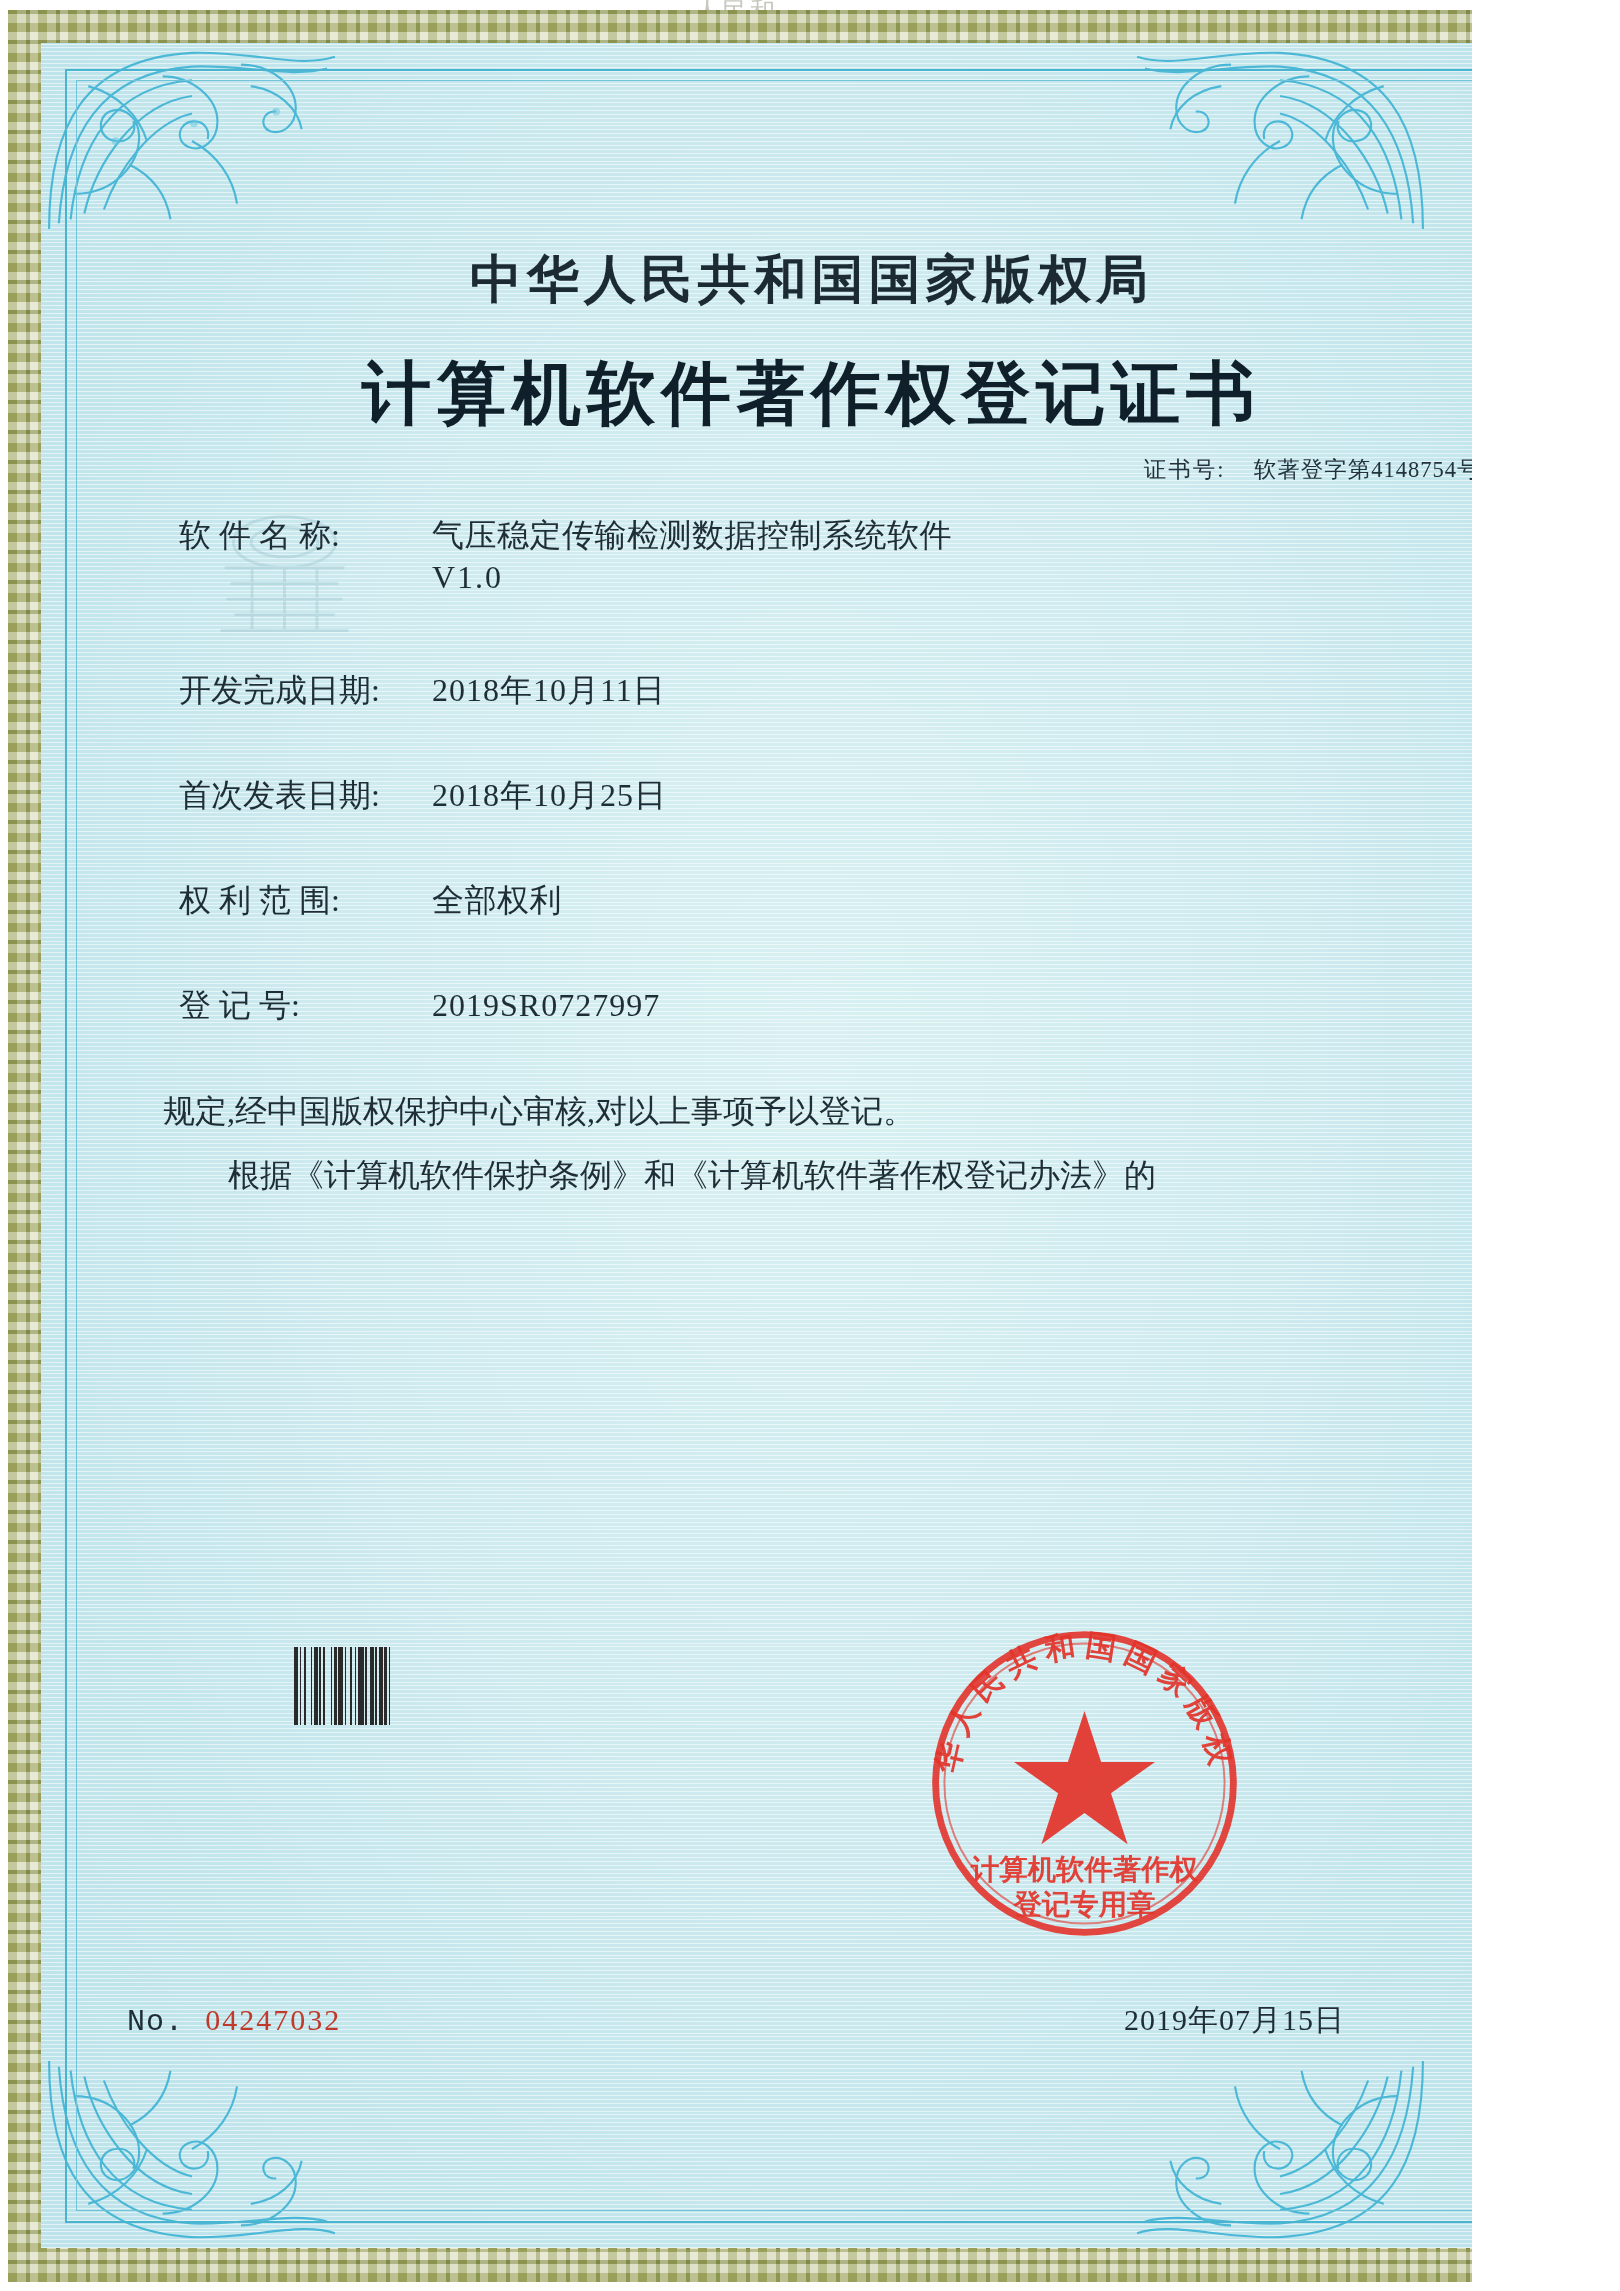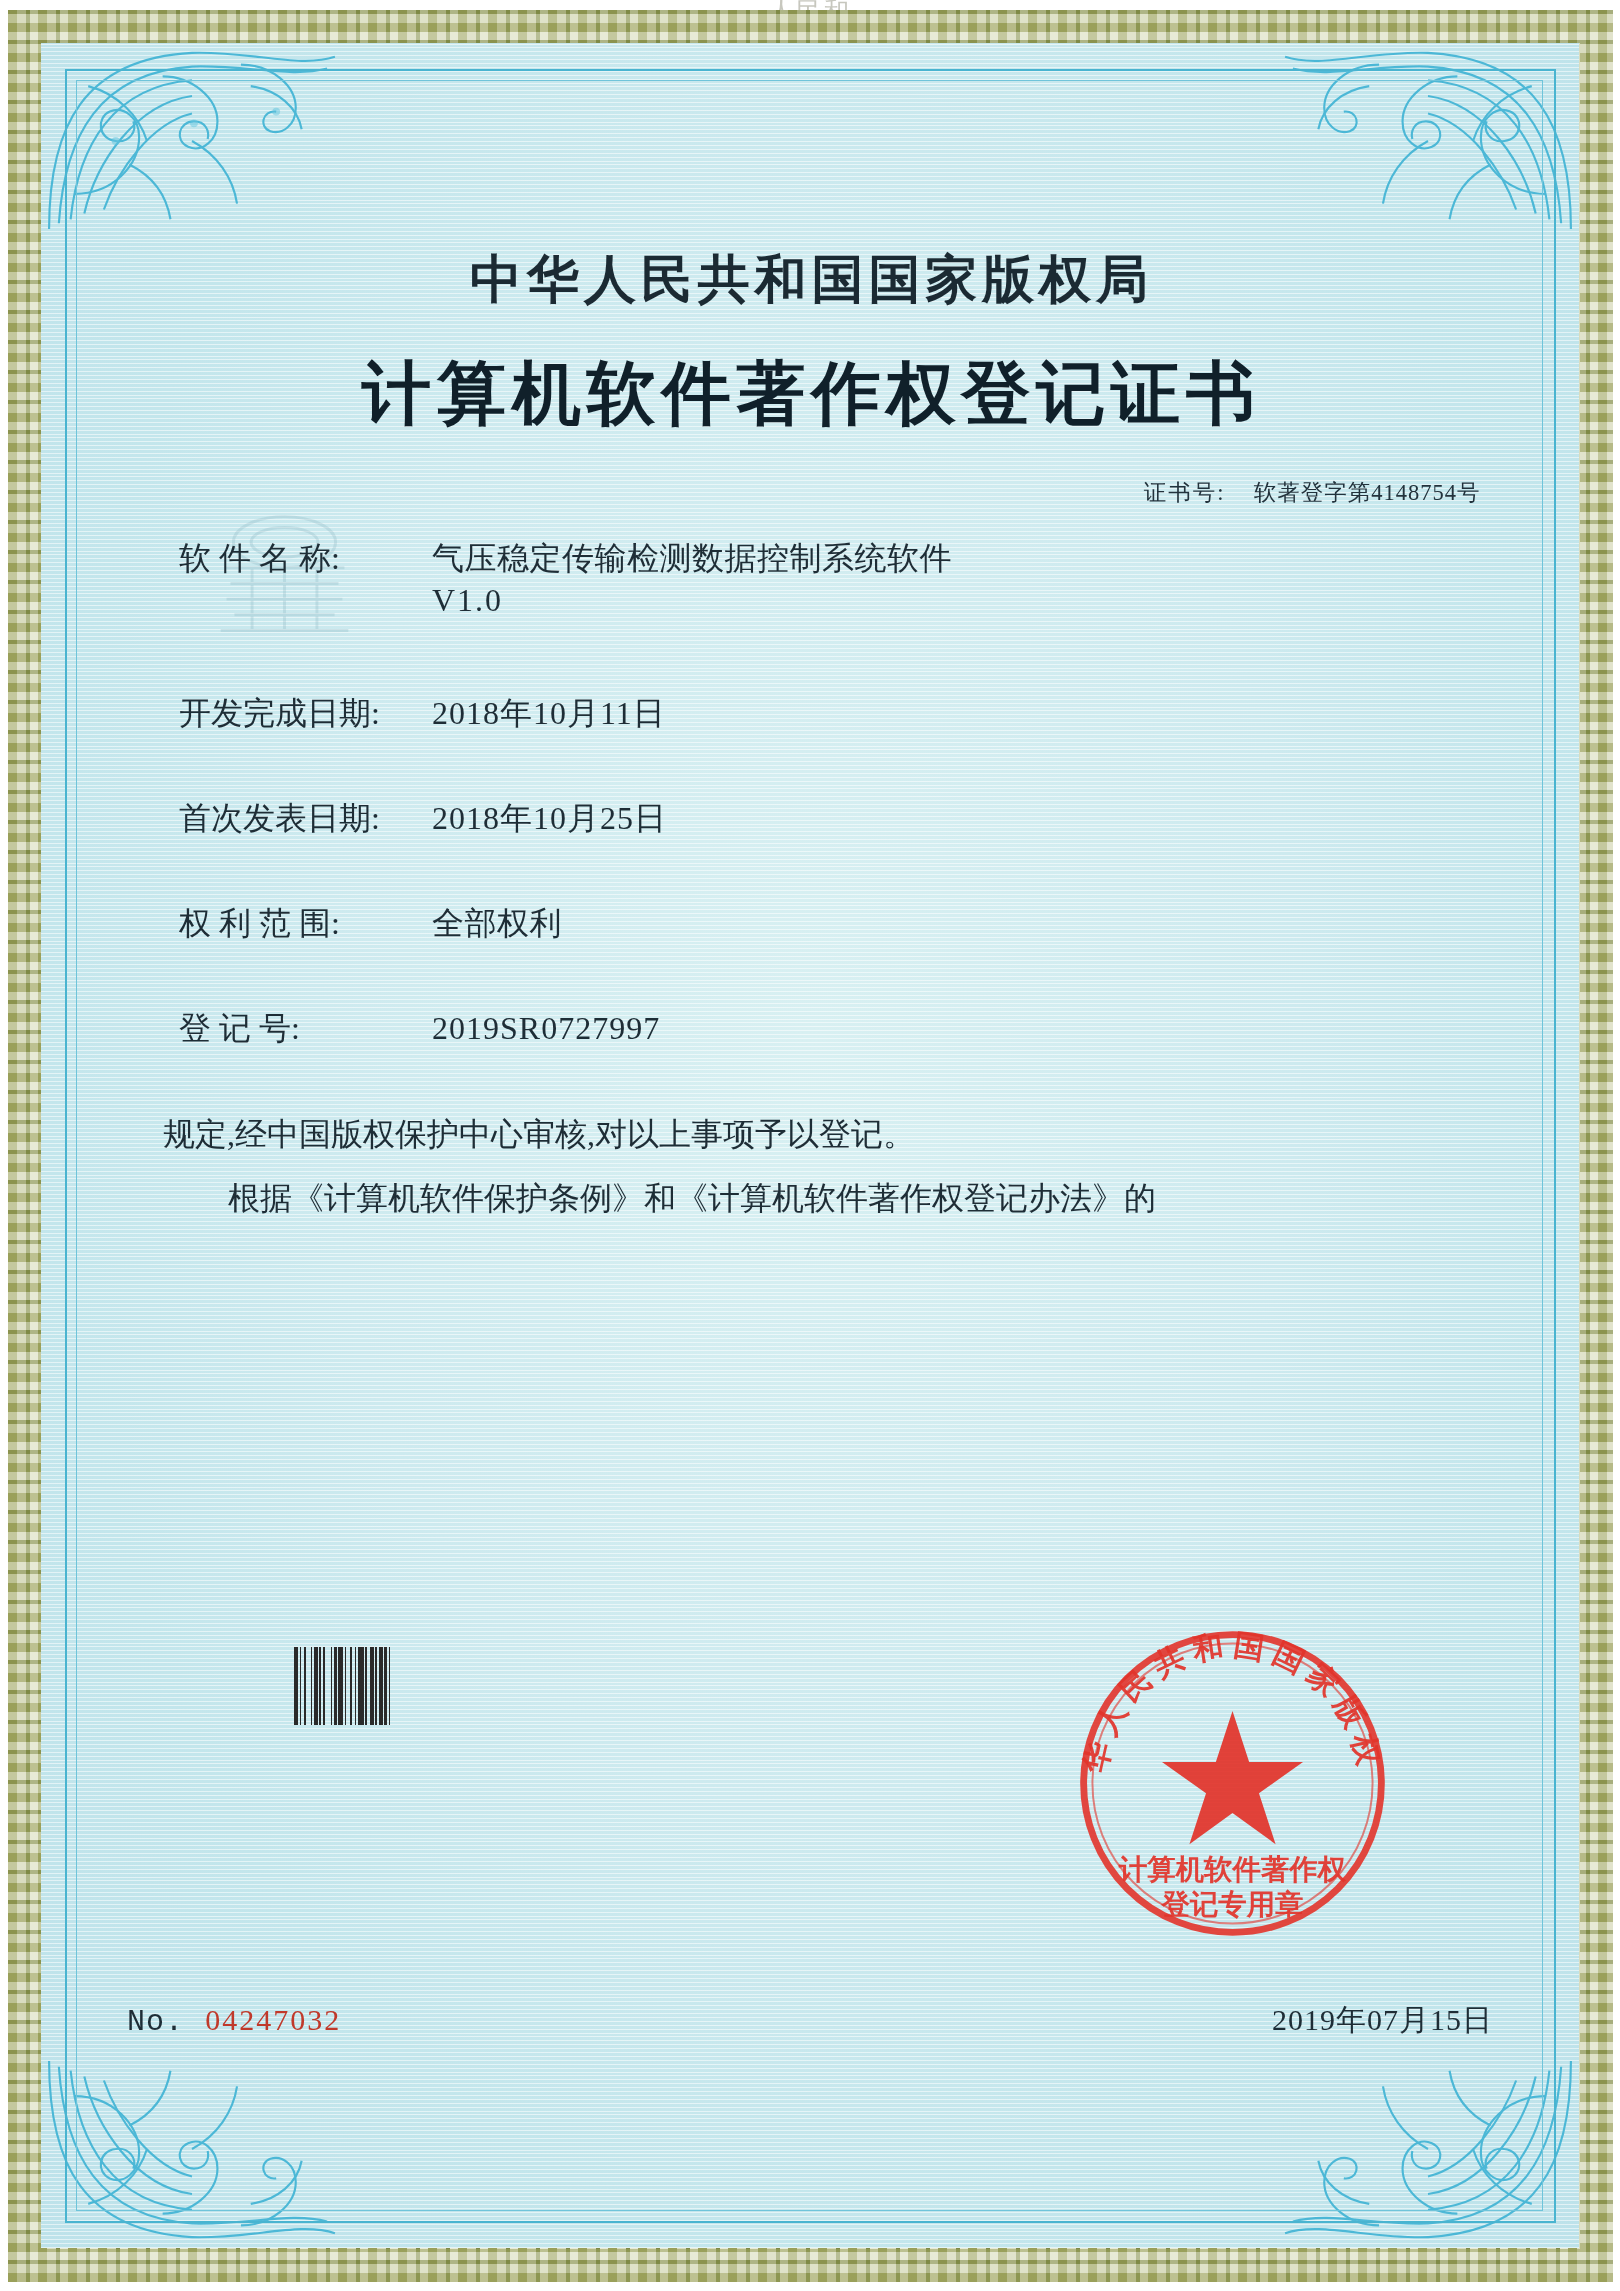--- a/index.html
+++ b/index.html
@@ -6,21 +6,21 @@
     margin: 0;
     padding: 0;
     background: #ffffff;
   }
   body {
     font-family: "Liberation Serif", "DejaVu Serif", serif;
   }
 
   .page {
     position: relative;
-    width: 1620px;
+    width: 1472px;
     height: 2292px;
     background: #ffffff;
     overflow: hidden;
   }
 
   
   .greek-frame {
     position: absolute;
     left: 7.8px;
     top: 9.8px;
@@ -135,21 +135,21 @@
     text-align: center;
     font-size: 69px;
     letter-spacing: 5.9px;
     color: #10202a;
     font-weight: 700;
     font-family: "DejaVu Serif", "Liberation Serif", serif;
     margin-top: 33px;
   }
 
   .cert-no-line {
-    margin-top: 37px;
+    margin-top: 14px;
     text-align: right;
     padding-right: 24.5px;
     font-size: 22.5px;
     color: #22323c;
     letter-spacing: 1px;
   }
   .cert-no-line .lbl { letter-spacing: 2px; }
   .cert-no-line .val { margin-left: 21.6px; }
 
   .fields {

